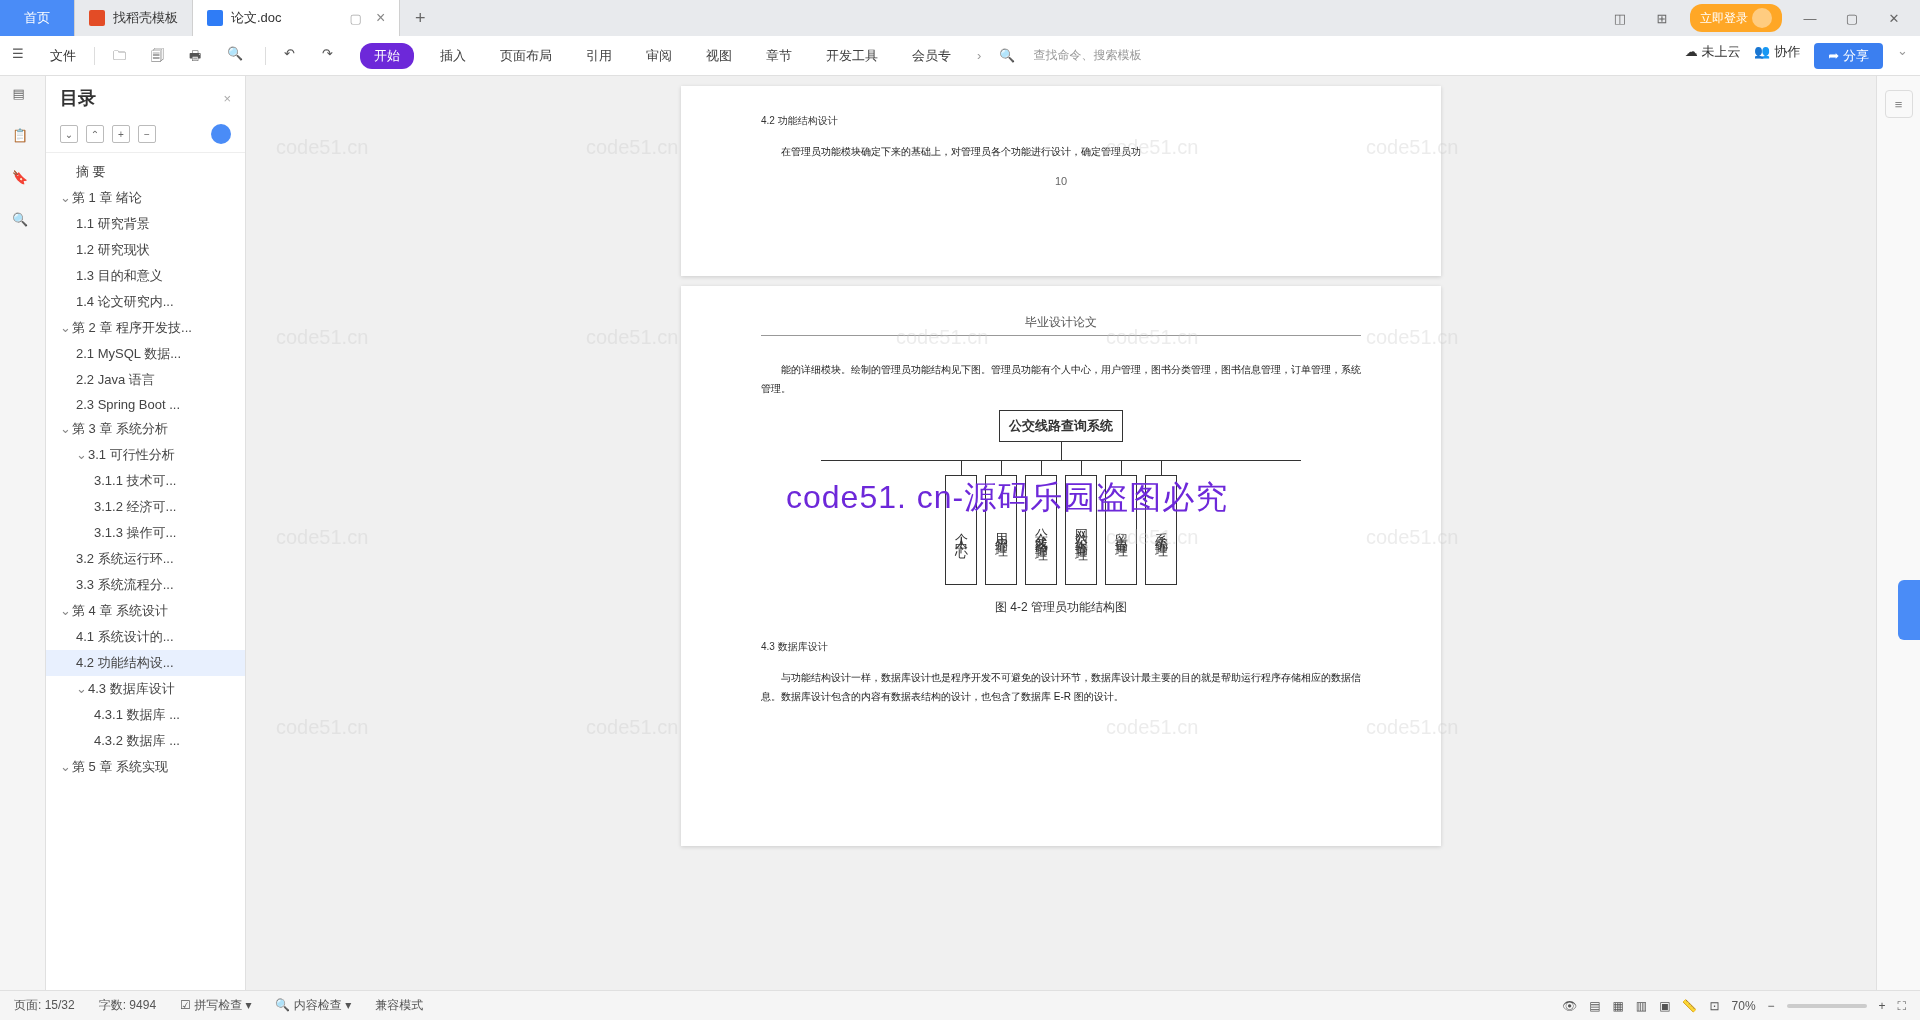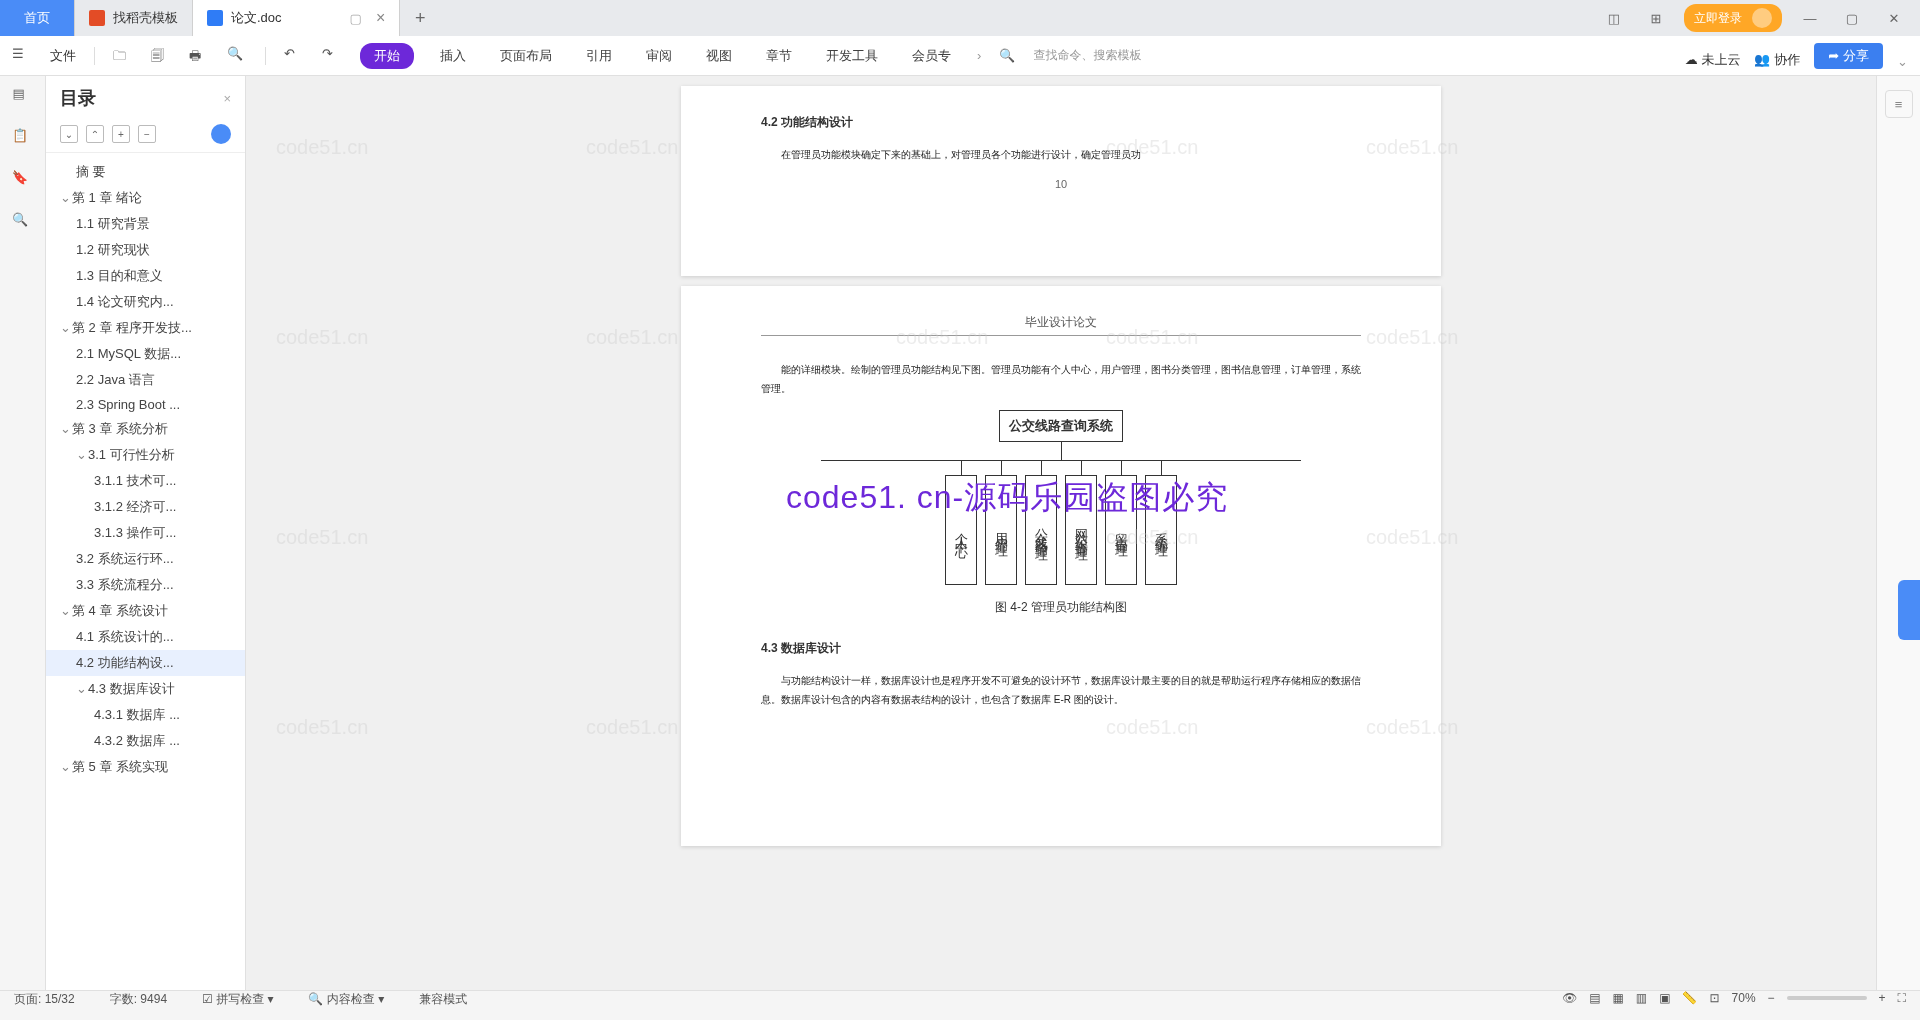--- a/index.html
+++ b/index.html
@@ -7,29 +7,29 @@
 .tabbar{height:36px;background:#e8eaed;display:flex;align-items:center}
 .tab{height:36px;padding:0 14px;display:flex;align-items:center;gap:8px;border-right:1px solid #d0d0d0;position:relative;cursor:pointer}
 .tab.home{background:#4a8cf7;color:#fff;padding:0 24px}
 .tab.active{background:#fff}
 .tab .ico{width:16px;height:16px;display:inline-block}
 .tab .ico.red{background:#e34c26;border-radius:2px}
 .tab .ico.blue{background:#2f7cf6;border-radius:2px}
 .tab-x{color:#888;font-size:16px;margin-left:6px}
 .tab-plus{width:40px;text-align:center;color:#666;font-size:18px}
 .tab-right{margin-left:auto;display:flex;align-items:center;gap:14px;padding-right:12px}
-.login-btn{background:#ffa726;color:#fff;padding:4px 10px;border-radius:12px;display:flex;align-items:center;gap:10px;font-size:12px}
+.login-btn{background:#ffa726;color:#fff;padding:4px 10px;border-radius:12px;display:flex;align-items:center;gap:4px;font-size:12px}
 .avatar{width:20px;height:20px;background:#ffcc80;border-radius:50%}
 .win-btn{width:28px;text-align:center;color:#666}
 .toolbar{height:40px;display:flex;align-items:center;padding:0 12px;gap:18px;border-bottom:1px solid #e0e0e0;background:#fff}
 .tb-ico{width:20px;height:20px;color:#555}
 .tb-sep{width:1px;height:18px;background:#ddd}
 .menu-item{padding:4px 8px;cursor:pointer;color:#404040}
 .menu-item.active{background:#6d28d9;color:#fff;border-radius:12px;padding:4px 14px}
-.tb-right{margin-left:auto;display:flex;align-items:flex-end;gap:14px}
+.tb-right{margin-left:auto;display:flex;align-items:flex-start;gap:14px}
 .search-hint{color:#999;font-size:12px}
 .share-btn{background:#3b7ff0;color:#fff;padding:4px 14px;border-radius:4px;display:flex;align-items:center;gap:4px}
 .body{display:flex;height:calc(100% - 36px - 40px - 30px)}
 .railbar{width:46px;background:#f5f5f5;border-right:1px solid #e0e0e0;display:flex;flex-direction:column;align-items:center;padding-top:10px;gap:22px}
 .rail-ico{width:20px;height:20px;color:#666}
 .outline{width:200px;border-right:1px solid #e0e0e0;display:flex;flex-direction:column}
 .outline-hd{padding:10px 14px;display:flex;align-items:center;justify-content:space-between}
 .outline-hd h2{font-size:18px;font-weight:600}
 .outline-tools{padding:4px 14px 8px;display:flex;gap:8px;align-items:center;border-bottom:1px solid #eee}
 .ot-btn{width:18px;height:18px;border:1px solid #bbb;border-radius:2px;font-size:10px;display:flex;align-items:center;justify-content:center;color:#666}
@@ -38,35 +38,35 @@
 .toc-item{padding:4px 6px 4px 20px;cursor:pointer;white-space:nowrap;overflow:hidden;text-overflow:ellipsis}
 .toc-item.l1{padding-left:14px}
 .toc-item.l2{padding-left:30px}
 .toc-item.l3{padding-left:48px}
 .toc-item.sel{background:#e8f0fe}
 .toc-item .chv{display:inline-block;width:10px;color:#888;margin-right:2px}
 .canvas{flex:1;background:#f0f0f0;overflow:auto;position:relative}
 .page{width:760px;margin:10px auto;background:#fff;box-shadow:0 1px 4px rgba(0,0,0,.15);padding:28px 80px 28px 80px;position:relative}
 .page.small{min-height:190px}
 .page.big{min-height:560px}
-.sect-title{font-size:12px;font-weight:bold;margin-bottom:14px}
+.sect-title{font-size:10px;font-weight:normal;margin-bottom:14px}
 .body-text{font-size:10px;line-height:1.9;color:#222;text-indent:2em}
 .pn{text-align:center;font-size:11px;color:#666;margin-top:14px}
 .doc-header{text-align:center;font-size:12px;color:#555;border-bottom:1px solid #999;padding-bottom:4px;margin-bottom:24px}
 .org-root{width:124px;margin:12px auto 0;border:1px solid #333;text-align:center;padding:6px 4px;font-weight:bold;font-size:13px}
 .org-conn{height:18px;border-left:1px solid #333;margin-left:50%}
 .org-hline{height:1px;background:#333;margin:0 60px}
 .org-kids{display:flex;justify-content:center;gap:8px;margin-top:0}
 .org-col{display:flex;flex-direction:column;align-items:center}
 .org-v{width:1px;height:14px;background:#333}
 .org-box{border:1px solid #333;padding:8px 6px;writing-mode:vertical-rl;text-orientation:upright;font-size:13px;letter-spacing:4px;height:110px;display:flex;align-items:center;justify-content:center}
 .fig-cap{text-align:center;font-size:12px;margin-top:14px}
 .watermark{position:absolute;color:rgba(200,200,200,.35);font-size:20px;pointer-events:none;z-index:1}
 .red-banner{position:absolute;left:540px;top:400px;color:#6d28d9;font-size:32px;font-weight:500;z-index:5;letter-spacing:1px}
-.statusbar{height:30px;background:#f5f5f5;border-top:1px solid #e0e0e0;display:flex;align-items:flex-start;padding:0 14px;gap:35px;font-size:12px;color:#555}
+.statusbar{height:30px;background:#f5f5f5;border-top:1px solid #e0e0e0;display:flex;align-items:center;padding:0 14px;gap:24px;font-size:12px;color:#555}
 .sb-right{margin-left:auto;display:flex;align-items:center;gap:12px}
 .right-rail{width:44px;background:#f9f9f9;border-left:1px solid #e0e0e0;display:flex;flex-direction:column;align-items:center;padding-top:14px}
 .rr-btn{width:28px;height:28px;border:1px solid #ddd;border-radius:4px;margin-bottom:8px;display:flex;align-items:center;justify-content:center;color:#888}
 .feedback-tab{position:absolute;right:0;top:580px;width:22px;height:60px;background:#4a8cf7;border-radius:6px 0 0 6px}
 </style>
 </head>
 <body>
 
 <div class="tabbar">
   <div class="tab home">

